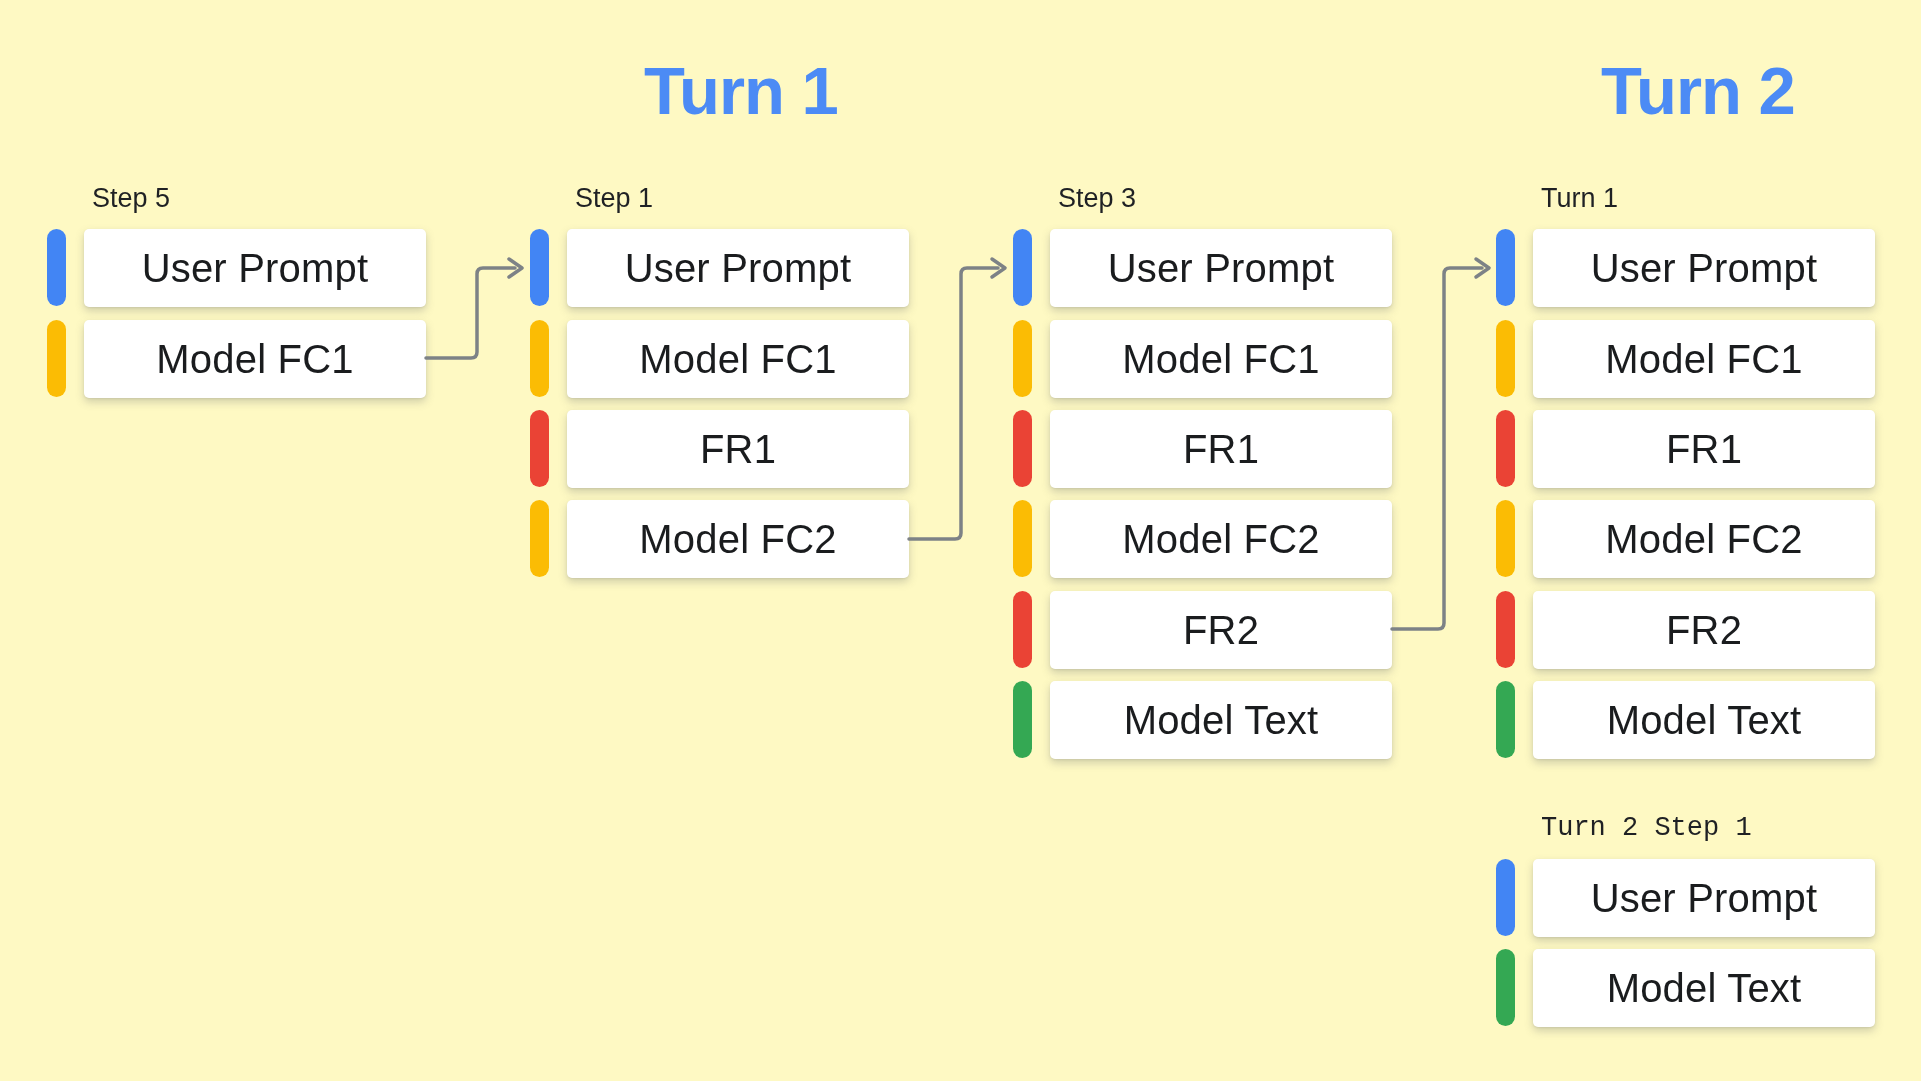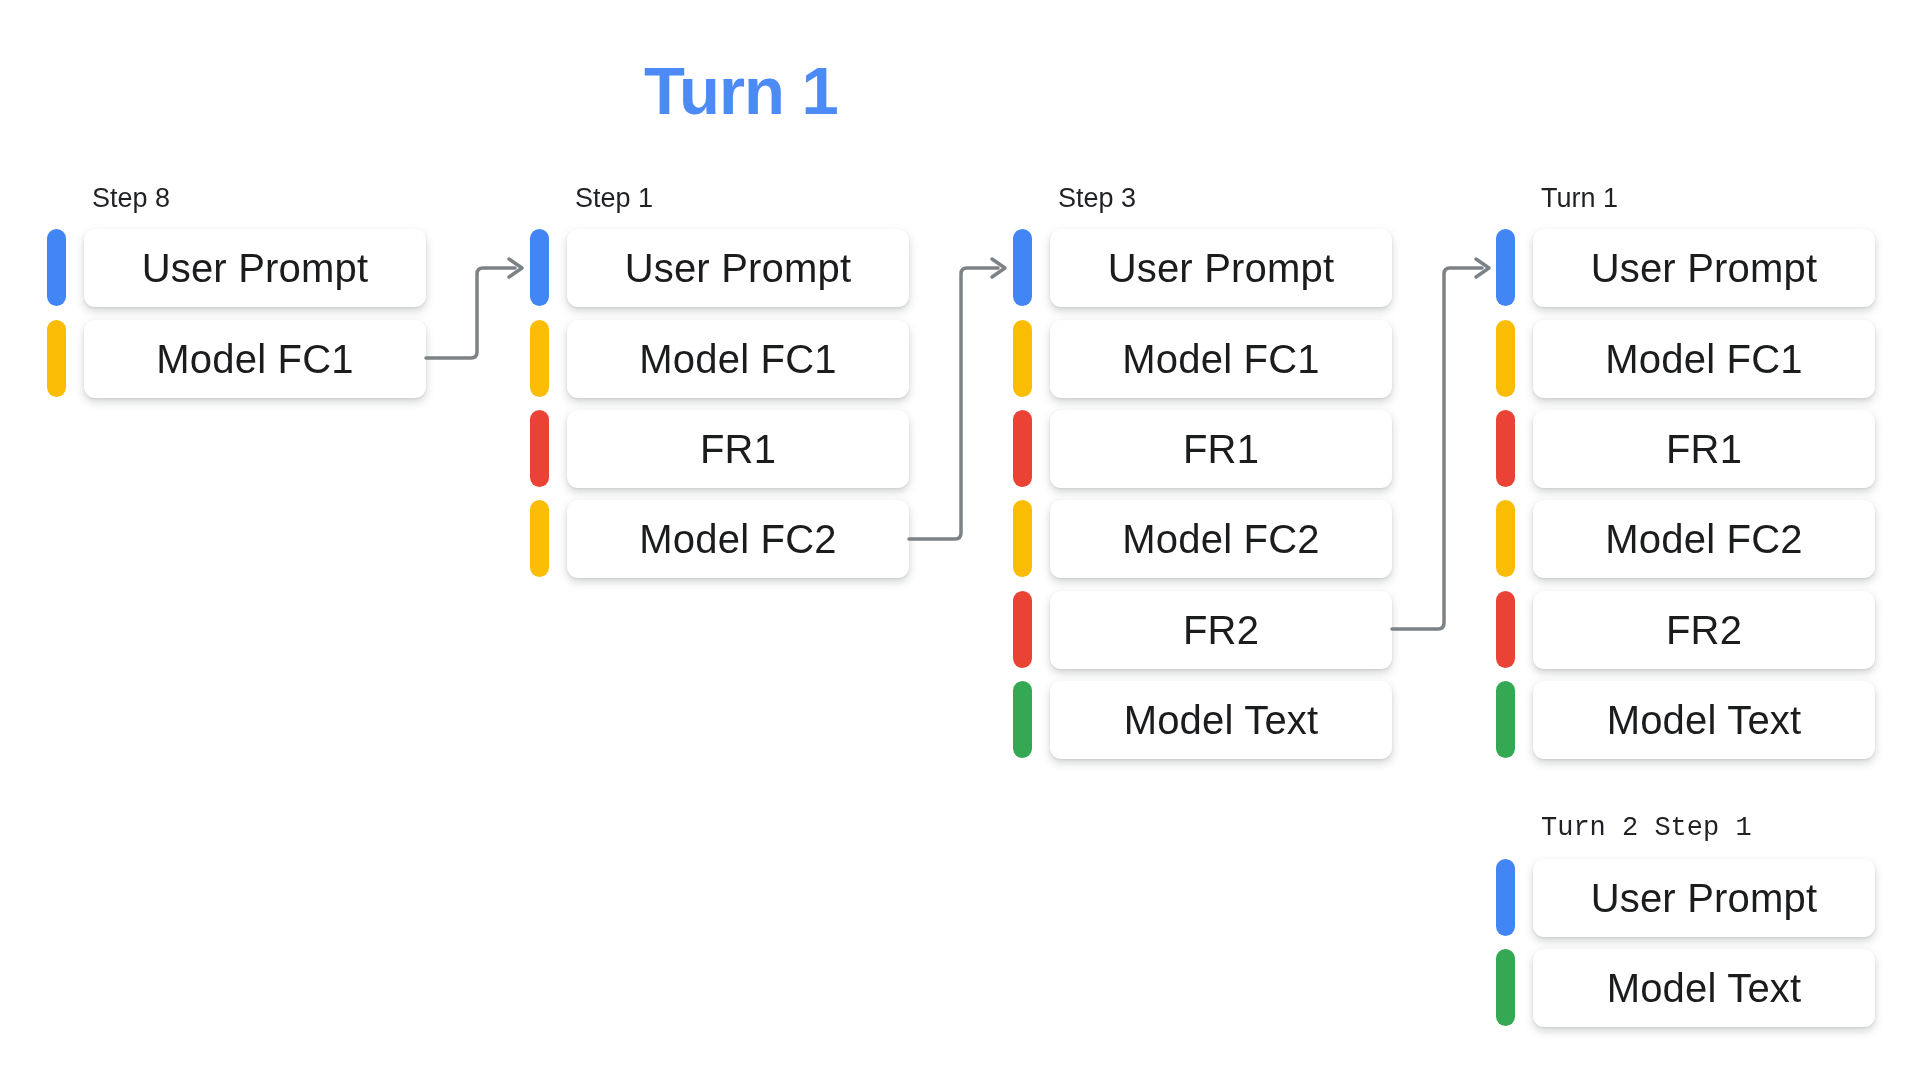--- a/index.html
+++ b/index.html
@@ -5,21 +5,21 @@
   html, body { margin: 0; padding: 0; }
   body {
     background: #E8EAED;
     font-family: "Liberation Sans", sans-serif;
     -webkit-font-smoothing: antialiased;
   }
   #canvas {
     position: relative;
     width: 1921px;
     height: 1081px;
-    background: #ffffff;
+    background: #fef9c3;
     overflow: hidden;
   }
   .heading {
     position: absolute;
     top: 57px;
     transform: translateX(-50%);
     font-size: 67px;
     font-weight: 600;
     letter-spacing: -1px;
     line-height: 1;
@@ -38,21 +38,21 @@
     position: absolute;
     width: 19px;
     height: 77px;
     border-radius: 9.5px;
   }
   .msg-box {
     position: absolute;
     width: 342px;
     height: 78px;
     background: #FFFFFF;
-    border-radius: 11px;
+    border-radius: 5px;
     box-shadow: 0 4px 9px rgba(95, 99, 104, 0.28), 0 1px 2px rgba(95, 99, 104, 0.12);
     display: flex;
     align-items: center;
     justify-content: center;
   }
   .msg-label {
     font-size: 40px;
     font-weight: 400;
     color: #1A1C1E;
     letter-spacing: 0.2px;
@@ -73,24 +73,25 @@
     stroke-linejoin: round;
   }
 </style>
 </head>
 <body>
 
 <div id="canvas">
 
   <div class="heading" style="left:741px">Turn 1</div>
 
+  <div class="heading" style="left:1698px">Turn 2</div>
 
   <div id="columns">
       <div>
-        <div class="col-label" style="left: 92px; top: 185px;">Step 8</div>
+        <div class="col-label" style="left: 92px; top: 185px;">Step 5</div>
         <div class="type-bar" style="left: 47px; top: 229px; background: rgb(66, 133, 244);"></div>
         <div class="msg-box" style="left: 84px; top: 229px;">
           <span class="msg-label">User Prompt</span>
         </div>
         <div class="type-bar" style="left: 47px; top: 320px; background: rgb(251, 188, 4);"></div>
         <div class="msg-box" style="left: 84px; top: 320px;">
           <span class="msg-label">Model FC1</span>
         </div>
       </div>
       <div>

